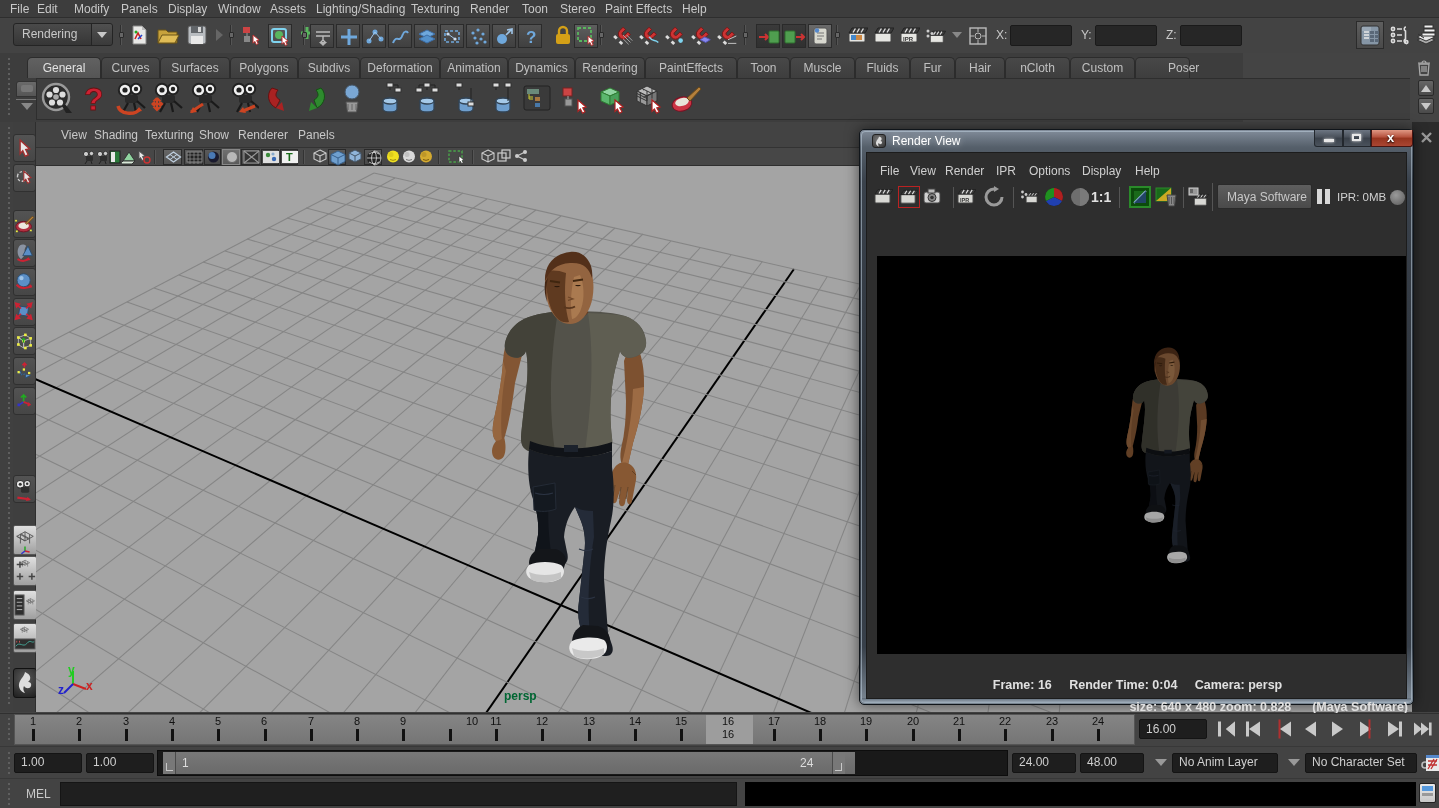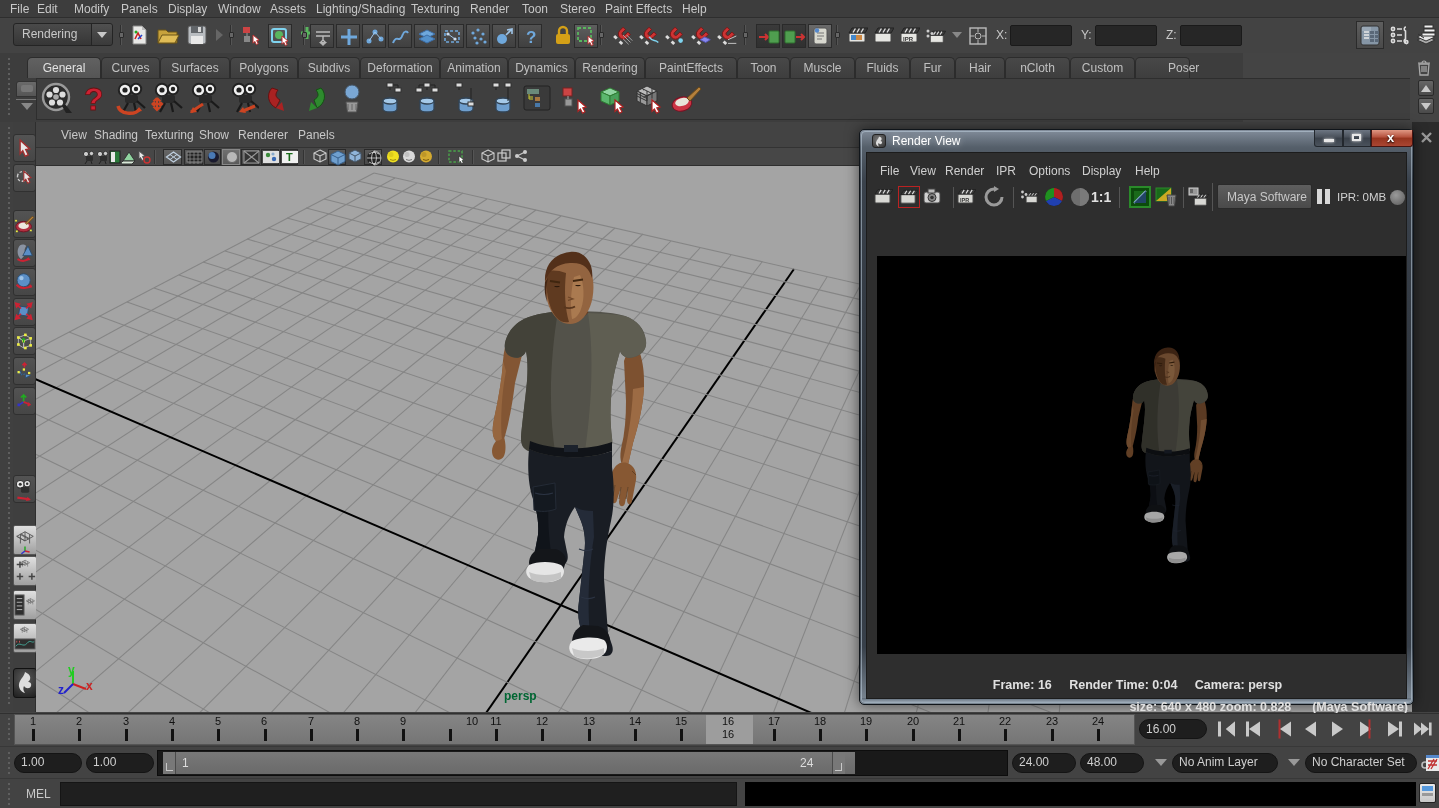--- a/index.html
+++ b/index.html
@@ -1,17 +1,17 @@
 <!DOCTYPE html>
 <html><head><meta charset="utf-8"><style>
 *{margin:0;padding:0;box-sizing:border-box;font-family:"Liberation Sans",sans-serif;}
 body{width:1439px;height:808px;background:#444444;overflow:hidden;position:relative;}
 .abs{position:absolute;}
 .txt{color:#c8c8c8;font-size:12px;white-space:nowrap;}
-.field{background:#1e1e1e;border:1px solid #141414;border-radius:10px;color:#cfcfcf;font-size:12px;line-height:17px;padding-left:6px;}
+.field{background:#1e1e1e;border:1px solid #141414;border-radius:2px;color:#cfcfcf;font-size:12px;line-height:17px;padding-left:6px;}
 .dots{background-image:radial-gradient(circle at 2px 2px,#5f5f5f 1px,rgba(0,0,0,0) 1.2px);background-size:5px 5px;}
 </style></head><body>
 
 <div class="abs" style="left:0;top:0;width:1439px;height:18px;background:#3d3d3d;border-bottom:1px solid #2e2e2e;">
 <span class="abs txt" style="left:10px;top:2px;">File</span>
     <span class="abs txt" style="left:37px;top:2px;">Edit</span>
     <span class="abs txt" style="left:74px;top:2px;">Modify</span>
     <span class="abs txt" style="left:121px;top:2px;">Panels</span>
     <span class="abs txt" style="left:168px;top:2px;">Display</span>
     <span class="abs txt" style="left:218px;top:2px;">Window</span>

